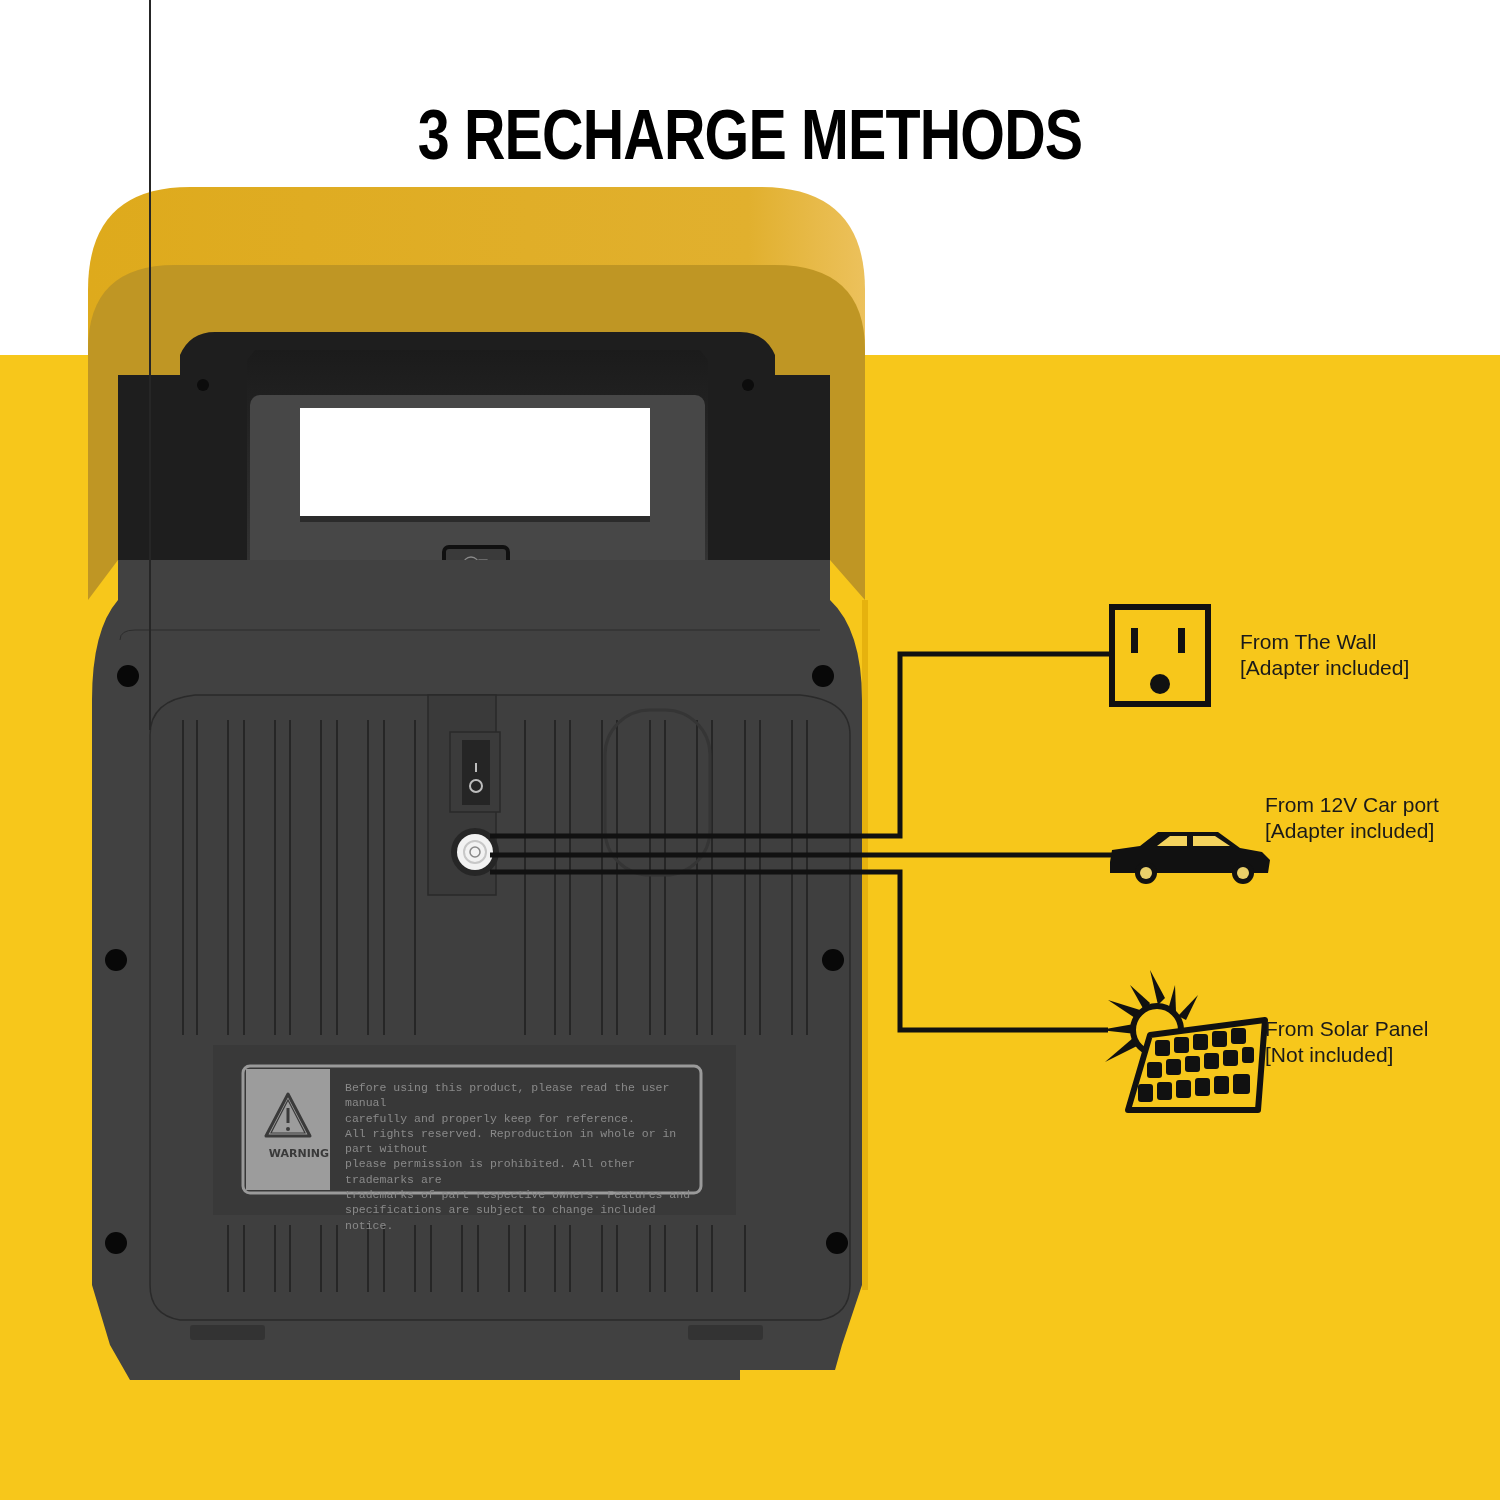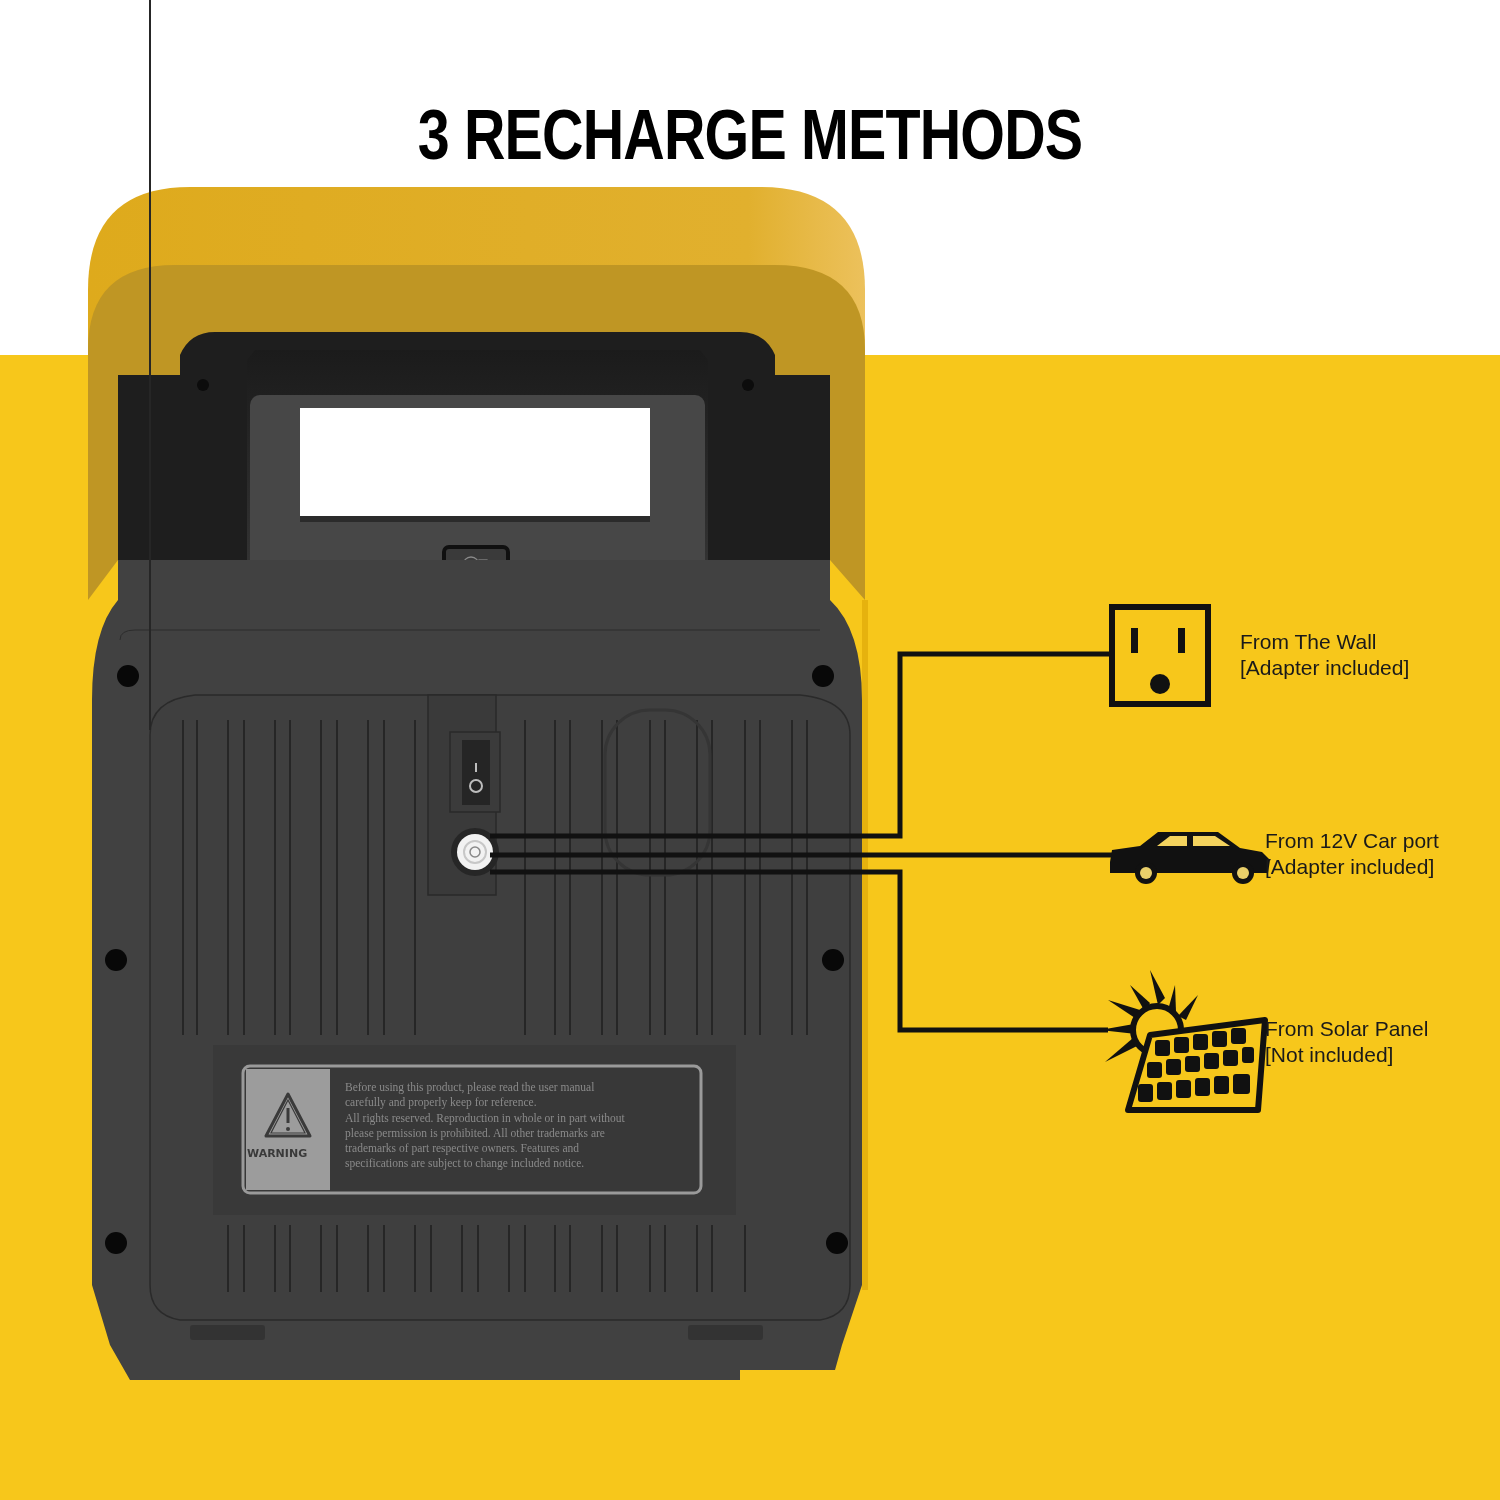--- a/index.html
+++ b/index.html
@@ -5,22 +5,22 @@
   html, body { margin:0; padding:0; }
   body { width:1500px; height:1500px; position:relative; overflow:hidden; background:#ffffff; font-family:"Liberation Sans", sans-serif; }
   .yellow-bg { position:absolute; left:0; top:355px; width:1500px; height:1145px; background:#f7c71b; }
   .title { position:absolute; top:95px; left:0; width:1500px; text-align:center; font-family:"Liberation Sans", sans-serif; font-weight:bold; font-size:70px; letter-spacing:-1px; color:#000; transform:scaleX(0.82); transform-origin:center; line-height:80px; }
 
   
   .device { position:absolute; left:0; top:0; width:900px; height:1500px; }
 
   .method-label { position:absolute; color:#1a1a1a; font-size:21px; line-height:26px; font-family:"Liberation Sans", sans-serif; }
 
-  .warning-text { position:absolute; left:345px; top:1080px; width:350px; color:#8a8a8a; font-size:11.5px; line-height:15.3px; font-family:Liberation Serif, serif; }
-  .warning-label { position:absolute; left:247px; top:1147px; width:82px; text-align:left; color:#3a3a3a; font-weight:bold; font-size:11px; font-family:"DejaVu Sans", sans-serif; }
+  .warning-text { position:absolute; left:345px; top:1080px; width:350px; color:#8a8a8a; font-size:11.5px; line-height:15.3px; font-family:Liberation Mono, monospace; }
+  .warning-label { position:absolute; left:247px; top:1147px; width:82px; text-align:right; color:#3a3a3a; font-weight:bold; font-size:11px; font-family:"DejaVu Sans", sans-serif; }
 </style>
 </head>
 <body>
 
 <div class="yellow-bg"></div>
 
 <div class="title">3 RECHARGE METHODS</div>
 
 <svg class="device" viewBox="0 0 900 1500" width="900" height="1500" xmlns="http://www.w3.org/2000/svg">
   <defs>
@@ -226,20 +226,20 @@
       <rect x="1214" y="1076" width="15" height="18" rx="3"></rect>
       <rect x="1233" y="1074" width="17" height="20" rx="3"></rect>
     </g>
   </g>
 </svg>
 
 <div class="method-label" style="left:1240px;top:629px;width:220px;">
   <div>From The Wall</div>
   <div>[Adapter included]</div>
 </div>
-<div class="method-label" style="left:1265px;top:828px;width:225px;">
+<div class="method-label" style="left:1265px;top:792px;width:225px;">
   <div>From 12V Car port</div>
   <div>[Adapter included]</div>
 </div>
 <div class="method-label" style="left:1265px;top:1016px;width:210px;">
   <div>From Solar Panel</div>
   <div>[Not included]</div>
 </div>
 
 </body></html>

